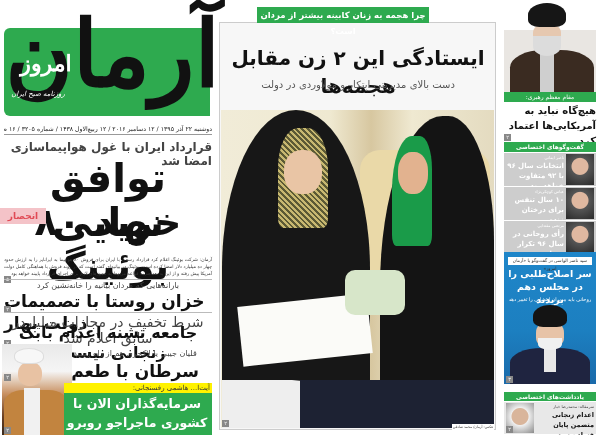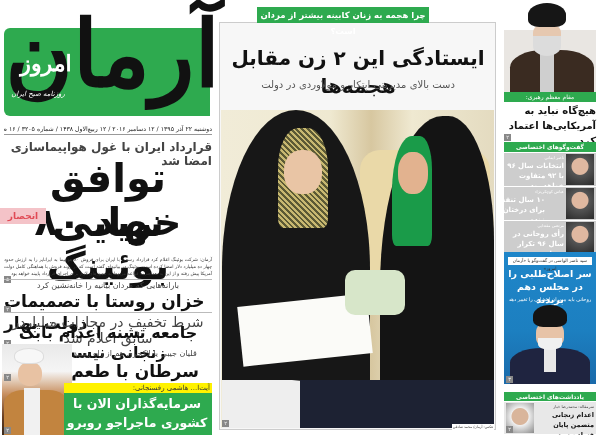--- a/index.html
+++ b/index.html
@@ -174,21 +174,21 @@
 <div class="abs interviews-title">گفت‌وگوهای اختصاصی</div>
 
 <div class="abs iv-card" style="left:504px;top:153px;"></div>
 <div class="abs iv-photo" style="left:566px;top:154px;"></div>
 <div class="abs iv-name" style="left:506px;top:155px;width:58px;">ناصر ایمانی</div>
 <div class="abs iv-headline" style="left:506px;top:161px;width:58px;">انتخابات سال ۹۶ با ۹۲ متفاوت خواهد بود</div>
 
 <div class="abs iv-card" style="left:504px;top:187px;"></div>
 <div class="abs iv-photo" style="left:566px;top:188px;"></div>
 <div class="abs iv-name" style="left:506px;top:189px;width:58px;">عباس کوچکی‌نژاد</div>
-<div class="abs iv-headline" style="left:487px;top:195px;width:58px;">۱۰ سال تنفس برای درختان زنده</div>
+<div class="abs iv-headline" style="left:506px;top:195px;width:58px;">۱۰ سال تنفس برای درختان زنده</div>
 
 <div class="abs iv-card" style="left:504px;top:221px;"></div>
 <div class="abs iv-photo" style="left:566px;top:222px;"></div>
 <div class="abs iv-name" style="left:506px;top:223px;width:58px;">مرتضی مقتدایی</div>
 <div class="abs iv-headline" style="left:506px;top:229px;width:58px;">رأی روحانی در سال ۹۶ تکرار نخواهد شد</div>
 
 <div class="abs blue-box"></div>
 <div class="abs blue-kicker">سید ناصر الواسی در گفت‌وگو با «آرمان امروز»</div>
 <div class="abs blue-headline">سر اصلاح‌طلبی را در مجلس دهم بریدند</div>
 <div class="abs blue-sub">روحانی باید مدیران انتصابی را تغییر دهد</div>

